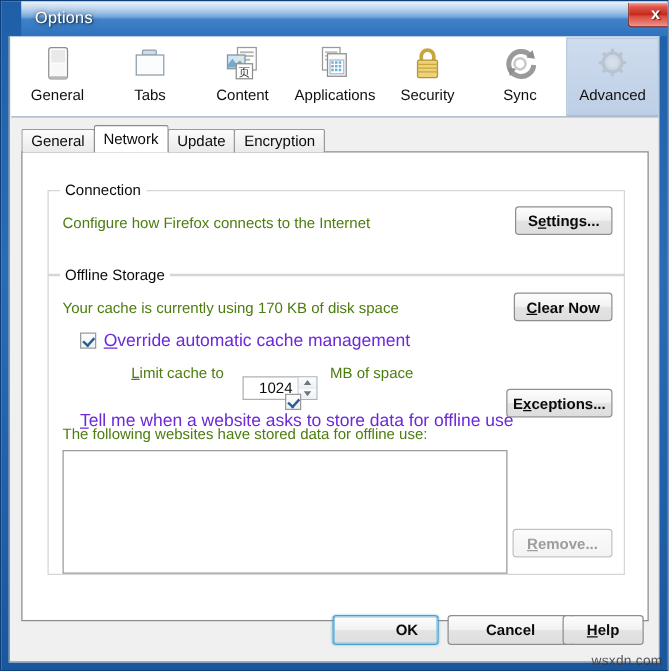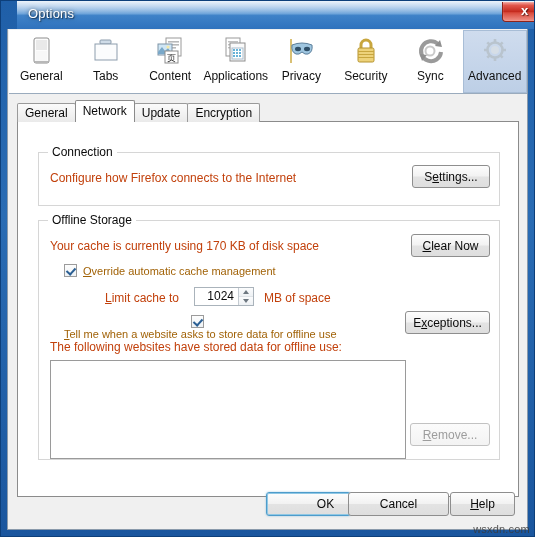--- a/index.html
+++ b/index.html
@@ -186,37 +186,38 @@
     left: 9px;
     background: #ffffff;
     padding: 0 4px;
     font-size: 12px;
     color: #0a0a0a;
     white-space: nowrap;
   }
   .body-text {
     position: absolute;
     font-size: 12px;
-    color: #c2410c;
+    color: #4d7c0f;
     white-space: nowrap;
   }
   
   .btn {
     position: absolute;
     box-sizing: border-box;
     background: linear-gradient(to bottom, #fdfdfd 0%, #f2f2f2 48%, #e3e3e3 52%, #dedede 100%);
     border: 1px solid #8e8e8e;
     border-radius: 3px;
     font-size: 12px;
     color: #0a0a0a;
     cursor: default;
     white-space: nowrap;
     display: flex;
     align-items: center;
     justify-content: center;
+    font-weight: bold;
   }
   .btn.disabled {
     color: #9d9d9d;
     border-color: #c2c2c2;
     background: linear-gradient(to bottom, #fbfbfb 0%, #f3f3f3 100%);
   }
   .btn.default {
     border-color: #4d9ccb;
     box-shadow: 0 0 0 1px #8fc7e4 inset, 0 0 2px rgba(77,156,203,.6);
     padding-left: 34px;
@@ -243,22 +244,22 @@
     position: absolute;
     left: 3px;
     top: 1px;
     width: 4px;
     height: 7px;
     border: solid #2b5f93;
     border-width: 0 2px 2px 0;
     transform: rotate(42deg);
   }
   .cb-label {
-    font-size: 11px;
-    color: #a16207;
+    font-size: 14px;
+    color: #6d28d9;
     white-space: nowrap;
   }
   
   .spinner {
     position: absolute;
     display: flex;
     box-sizing: border-box;
     border: 1px solid #aab3bb;
     background: #ffffff;
     height: 19px;
@@ -390,31 +391,20 @@
                 <rect x="20" y="17" width="2" height="2"></rect>
               <rect x="14" y="20" width="2" height="2"></rect>
                 <rect x="17" y="20" width="2" height="2"></rect>
                 <rect x="20" y="20" width="2" height="2"></rect>
             </g>
           </svg>
         </div>
         <div class="tool-label">Applications</div>
       </div>
 
-      <div class="tool-item">
-        <div class="tool-icon">
-          <svg width="34" height="32" viewBox="0 0 34 32">
-            <rect x="6" y="4" width="2" height="24" fill="#d9c074"></rect>
-            <path d="M8 10 q10 -4 20 0 q1 7 -4 9 q-3 1 -6 -2 q-3 3 -6 2 q-5 -2 -4 -9 Z" fill="#9fc6e0" stroke="#5c7f9b" stroke-width="1"></path>
-            <ellipse cx="14" cy="14" rx="3" ry="2.2" fill="#2f4f68"></ellipse>
-            <ellipse cx="23" cy="14" rx="3" ry="2.2" fill="#2f4f68"></ellipse>
-          </svg>
-        </div>
-        <div class="tool-label">Privacy</div>
-      </div>
 
       <div class="tool-item">
         <div class="tool-icon">
           <svg width="34" height="32" viewBox="0 0 34 32">
             <path d="M12 14 v-4 a5 5 0 0 1 10 0 v4" fill="none" stroke="#c8a63e" stroke-width="3"></path>
             <rect x="9" y="13" width="16" height="14" rx="1.5" fill="#edd27a" stroke="#b5932f"></rect>
             <rect x="9" y="16" width="16" height="1" fill="#c8a63e"></rect>
             <rect x="9" y="19" width="16" height="1" fill="#c8a63e"></rect>
             <rect x="9" y="22" width="16" height="1" fill="#c8a63e"></rect>
           </svg>
@@ -451,21 +441,21 @@
 
     <div id="tabstrip">
       <div class="subtab">General</div>
       <div class="subtab selected">Network</div>
       <div class="subtab">Update</div>
       <div class="subtab">Encryption</div>
     </div>
 
     <div id="panel">
 
-      <div class="groupbox" style="left:20px; top:30px; width:462px; height:54px;">
+      <div class="groupbox" style="left:20px; top:30px; width:462px; height:68px;">
         <div class="group-title">Connection</div>
         <div class="body-text" style="left:11px; top:18px;">Configure how Firefox connects to the Internet</div>
         <div class="btn" style="right:9px; top:12px; width:78px; height:23px;">
           <span><span>S</span><span class="ak">e</span><span>ttings...</span></span>
         </div>
       </div>
 
       <div class="groupbox" style="left:20px; top:98px; width:462px; height:240px;">
         <div class="group-title">Offline Storage</div>
 
@@ -475,21 +465,21 @@
           <span><span></span><span class="ak">C</span><span>lear Now</span></span>
         </div>
 
         <div class="checkbox-row" style="left:25px; top:43px;">
           <span class="cb checked"></span>
           <span class="cb-label"><span></span><span class="ak">O</span><span>verride automatic cache management</span></span>
         </div>
 
         <div class="body-text" style="left:66px; top:70px;"><span></span><span class="ak">L</span><span>imit cache to</span></div>
 
-        <div class="spinner" style="left:155px; top:66px; width:60px;">
+        <div class="spinner" style="left:155px; top:80px; width:60px;">
           <div class="sp-value">1024</div>
           <div class="sp-buttons">
             <div class="sp-btn up">
                 <span class="sp-arrow"></span>
               </div>
             <div class="sp-btn down">
                 <span class="sp-arrow"></span>
               </div>
           </div>
         </div>
@@ -513,21 +503,21 @@
           <span><span></span><span class="ak">R</span><span>emove...</span></span>
         </div>
       </div>
 
     </div>
 
     <div id="footer-buttons">
       <div class="btn default" style="left:258px; top:463px; width:85px;">
         <span>OK</span>
       </div>
-      <div class="btn" style="left:340px; top:463px; width:101px;">
+      <div class="btn" style="left:350px; top:463px; width:101px;">
         <span>Cancel</span>
       </div>
       <div class="btn" style="left:442px; top:463px; width:65px;">
         <span><span></span><span class="ak">H</span><span>elp</span></span>
       </div>
     </div>
 
   </div>
 
   <div id="watermark">wsxdn.com</div>

